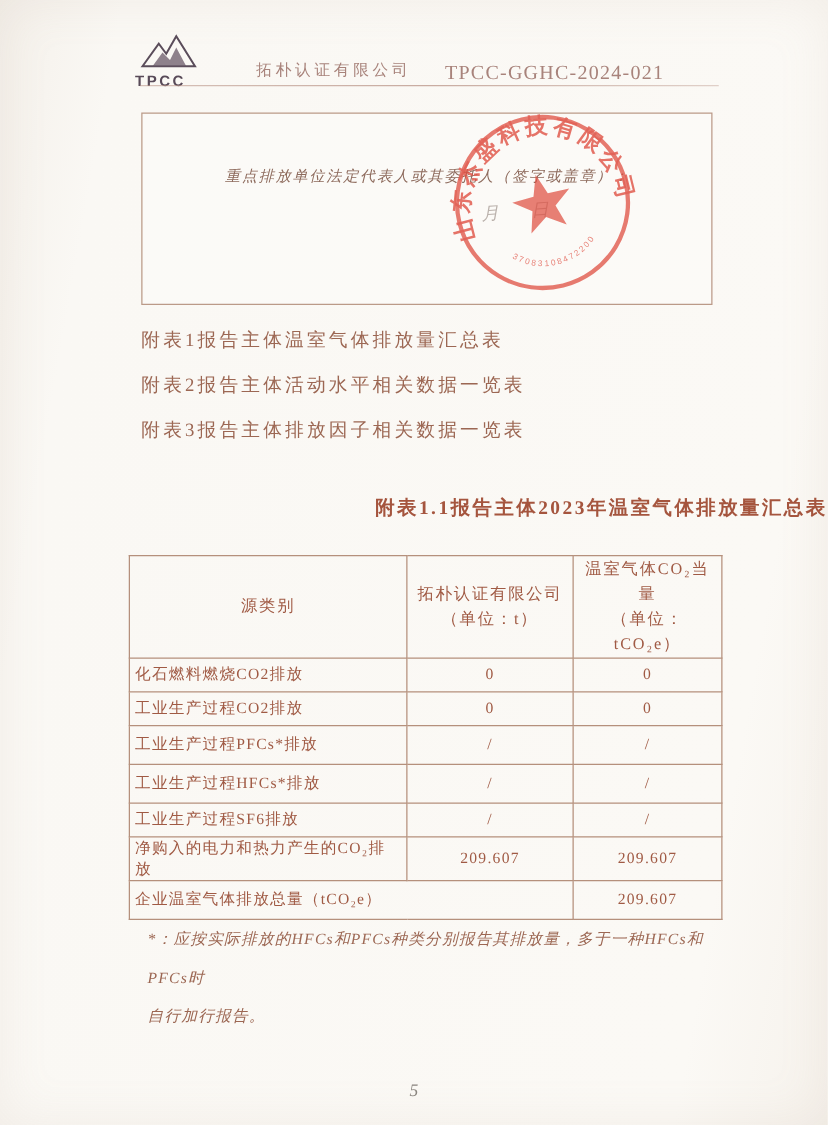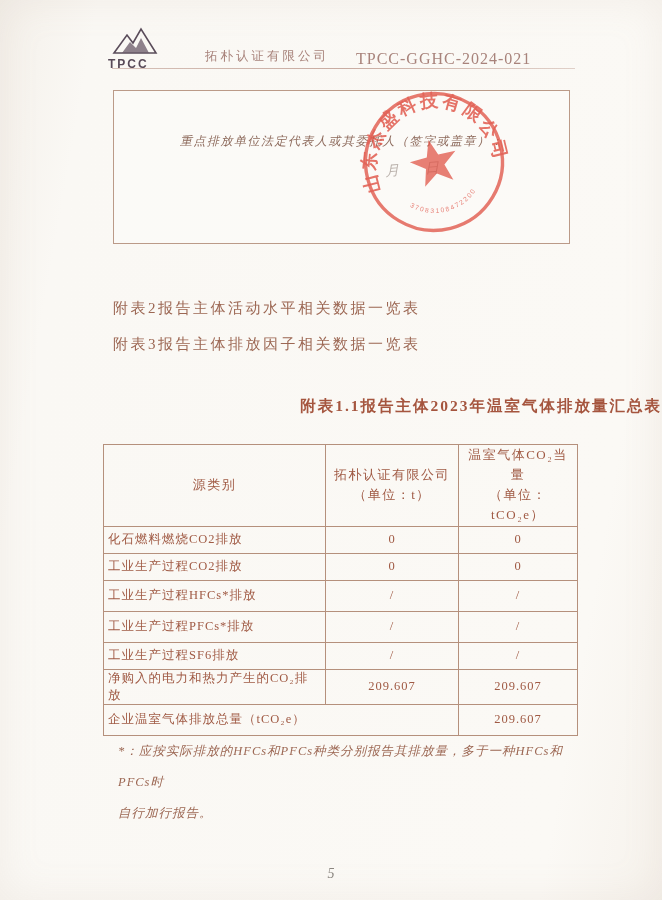--- a/index.html
+++ b/index.html
@@ -137,20 +137,21 @@
     <circle cx="80" cy="80" r="72" fill="none" stroke="#df4f42" stroke-width="3.6" opacity="0.85"></circle>
     <text font-size="19" font-weight="bold" fill="#df4f42" letter-spacing="3" opacity="0.9" font-family="Liberation Serif, serif">
       <textPath href="#arcTop" startOffset="50%" text-anchor="middle">山东杰盛科技有限公司</textPath>
     </text>
     <polygon points="80,56 86.2,73.5 104.7,74 90,85.2 95.3,103 80,92.5 64.7,103 70,85.2 55.3,74 73.8,73.5" fill="#df4f42" opacity="0.82"></polygon>
     <text font-size="7" fill="#df4f42" letter-spacing="1.8" opacity="0.8" font-family="Liberation Sans, sans-serif">
       <textPath href="#arcBottom" startOffset="50%" text-anchor="middle">37083108472200</textPath>
     </text>
   </svg>
 
+  <div class="abs attach-line attach-1">附表1报告主体温室气体排放量汇总表</div>
   <div class="abs attach-line attach-2">附表2报告主体活动水平相关数据一览表</div>
   <div class="abs attach-line attach-3">附表3报告主体排放因子相关数据一览表</div>
 
   <div class="abs table-title">附表1.1报告主体2023年温室气体排放量汇总表</div>
 
   <table class="em">
     <colgroup>
         <col class="c1">
         <col class="c2">
         <col class="c3">
@@ -167,26 +168,26 @@
       <td class="lbl">化石燃料燃烧CO2排放</td>
       <td class="val">0</td>
       <td class="val">0</td>
     </tr>
     <tr class="h26">
       <td class="lbl">工业生产过程CO2排放</td>
       <td class="val">0</td>
       <td class="val">0</td>
     </tr>
     <tr class="h30">
+      <td class="lbl">工业生产过程PFCs*排放</td>
+      <td class="val">/</td>
+      <td class="val">/</td>
+    </tr>
+    <tr class="h30">
       <td class="lbl">工业生产过程HFCs*排放</td>
-      <td class="val">/</td>
-      <td class="val">/</td>
-    </tr>
-    <tr class="h30">
-      <td class="lbl">工业生产过程PFCs*排放</td>
       <td class="val">/</td>
       <td class="val">/</td>
     </tr>
     <tr class="h26">
       <td class="lbl">工业生产过程SF6排放</td>
       <td class="val">/</td>
       <td class="val">/</td>
     </tr>
     <tr class="h28">
       <td class="lbl">净购入的电力和热力产生的CO₂排放</td>

